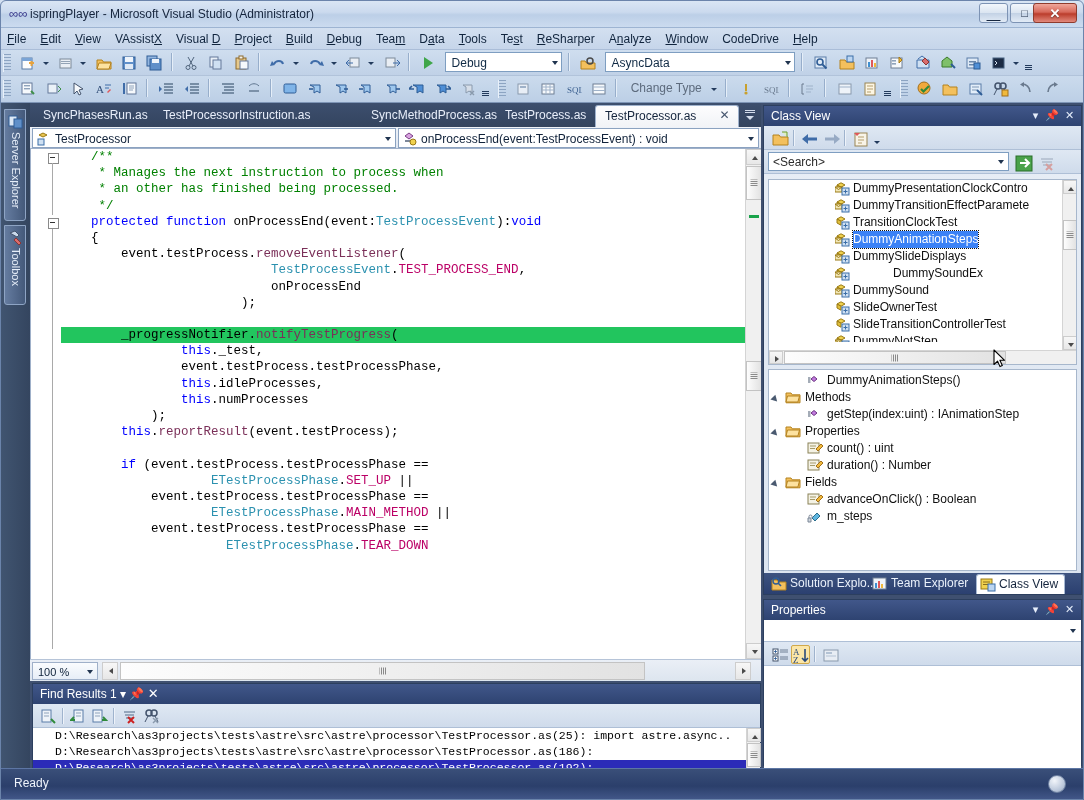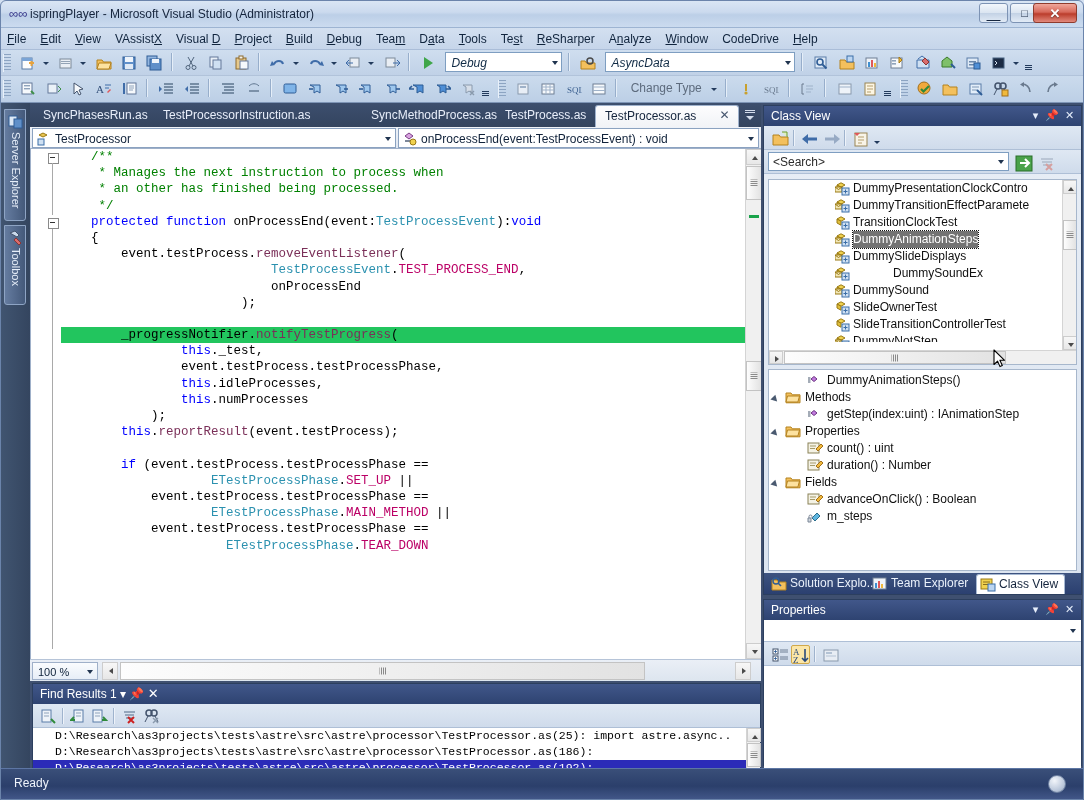--- a/index.html
+++ b/index.html
@@ -90,21 +90,21 @@
   .tb-caret{display:inline-block;vertical-align:top;width:9px;height:21px;margin-top:2px;
     position:relative;cursor:pointer;}
   .tb-caret:after{content:"";position:absolute;left:1px;top:10px;
     border-left:3px solid transparent;border-right:3px solid transparent;
     border-top:3px solid #223a5c;}
   .tb-combo{
     display:inline-block;vertical-align:top;margin:2px 0 0 3px;height:20px;
     border:1px solid #7e9ec1;background:#fff;position:relative;box-sizing:border-box;
     font-size:12px;color:#102a44;cursor:pointer;
   }
-  .tb-combo .cv{position:absolute;left:6px;top:2px;line-height:16px;white-space:nowrap;font-style:italic;}
+  .tb-combo .cv{position:absolute;left:6px;top:2px;line-height:16px;white-space:nowrap;}
   .tb-combo .ca{position:absolute;right:3px;top:8px;
     border-left:3.5px solid transparent;border-right:3.5px solid transparent;
     border-top:4px solid #20344f;}
   .tb-label{display:inline-block;vertical-align:top;height:21px;line-height:21px;
     margin:2px 2px 0 4px;font-size:12px;color:#5d6b7d;cursor:default;padding:0 3px;}
   .tb-overflow{display:inline-block;vertical-align:top;width:10px;height:21px;margin-top:2px;
     position:relative;cursor:pointer;}
   .tb-overflow:after{content:"";position:absolute;left:1px;top:13px;width:7px;height:1px;
     border-top:1px solid #223a5c;border-bottom:3px double #223a5c;}
   
@@ -276,21 +276,21 @@
     border-left:3.5px solid transparent;border-right:3.5px solid transparent;
     border-top:4px solid #20344f;}
   
   #cv-tree{
     position:relative;height:100%;background:#fff;overflow:hidden;
     font-size:12px;color:#101010;
   }
   .cvrow{position:relative;height:17px;line-height:17px;white-space:nowrap;cursor:pointer;}
   .cvrow .cvico{position:absolute;top:1px;width:15px;height:15px;}
   .cvrow .cvtx{position:absolute;top:0;line-height:17px;}
-  .cvrow.sel .cvtx{background:#737373;color:#fff;outline:1px dotted #101010;}
+  .cvrow.sel .cvtx{background:#3b82f6;color:#fff;outline:1px dotted #101010;}
   .treerow{position:relative;height:17px;line-height:17px;white-space:nowrap;cursor:pointer;font-size:12px;}
   .treerow .tw{position:absolute;top:4px;width:9px;height:9px;}
   .treerow .tico{position:absolute;top:1px;width:16px;height:15px;}
   .treerow .ttx{position:absolute;top:0;line-height:17px;color:#101010;}
   
   .paneltabs{
     position:absolute;left:0;bottom:0;width:100%;height:21px;
     background:linear-gradient(180deg,#3d5380,#2b4070);box-sizing:border-box;
   }
   .ptab{

